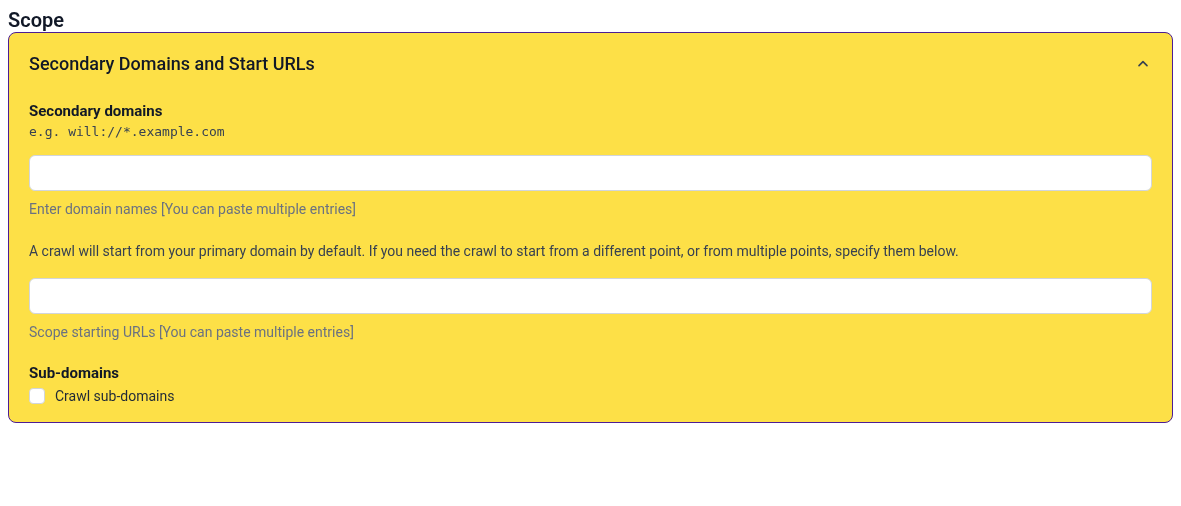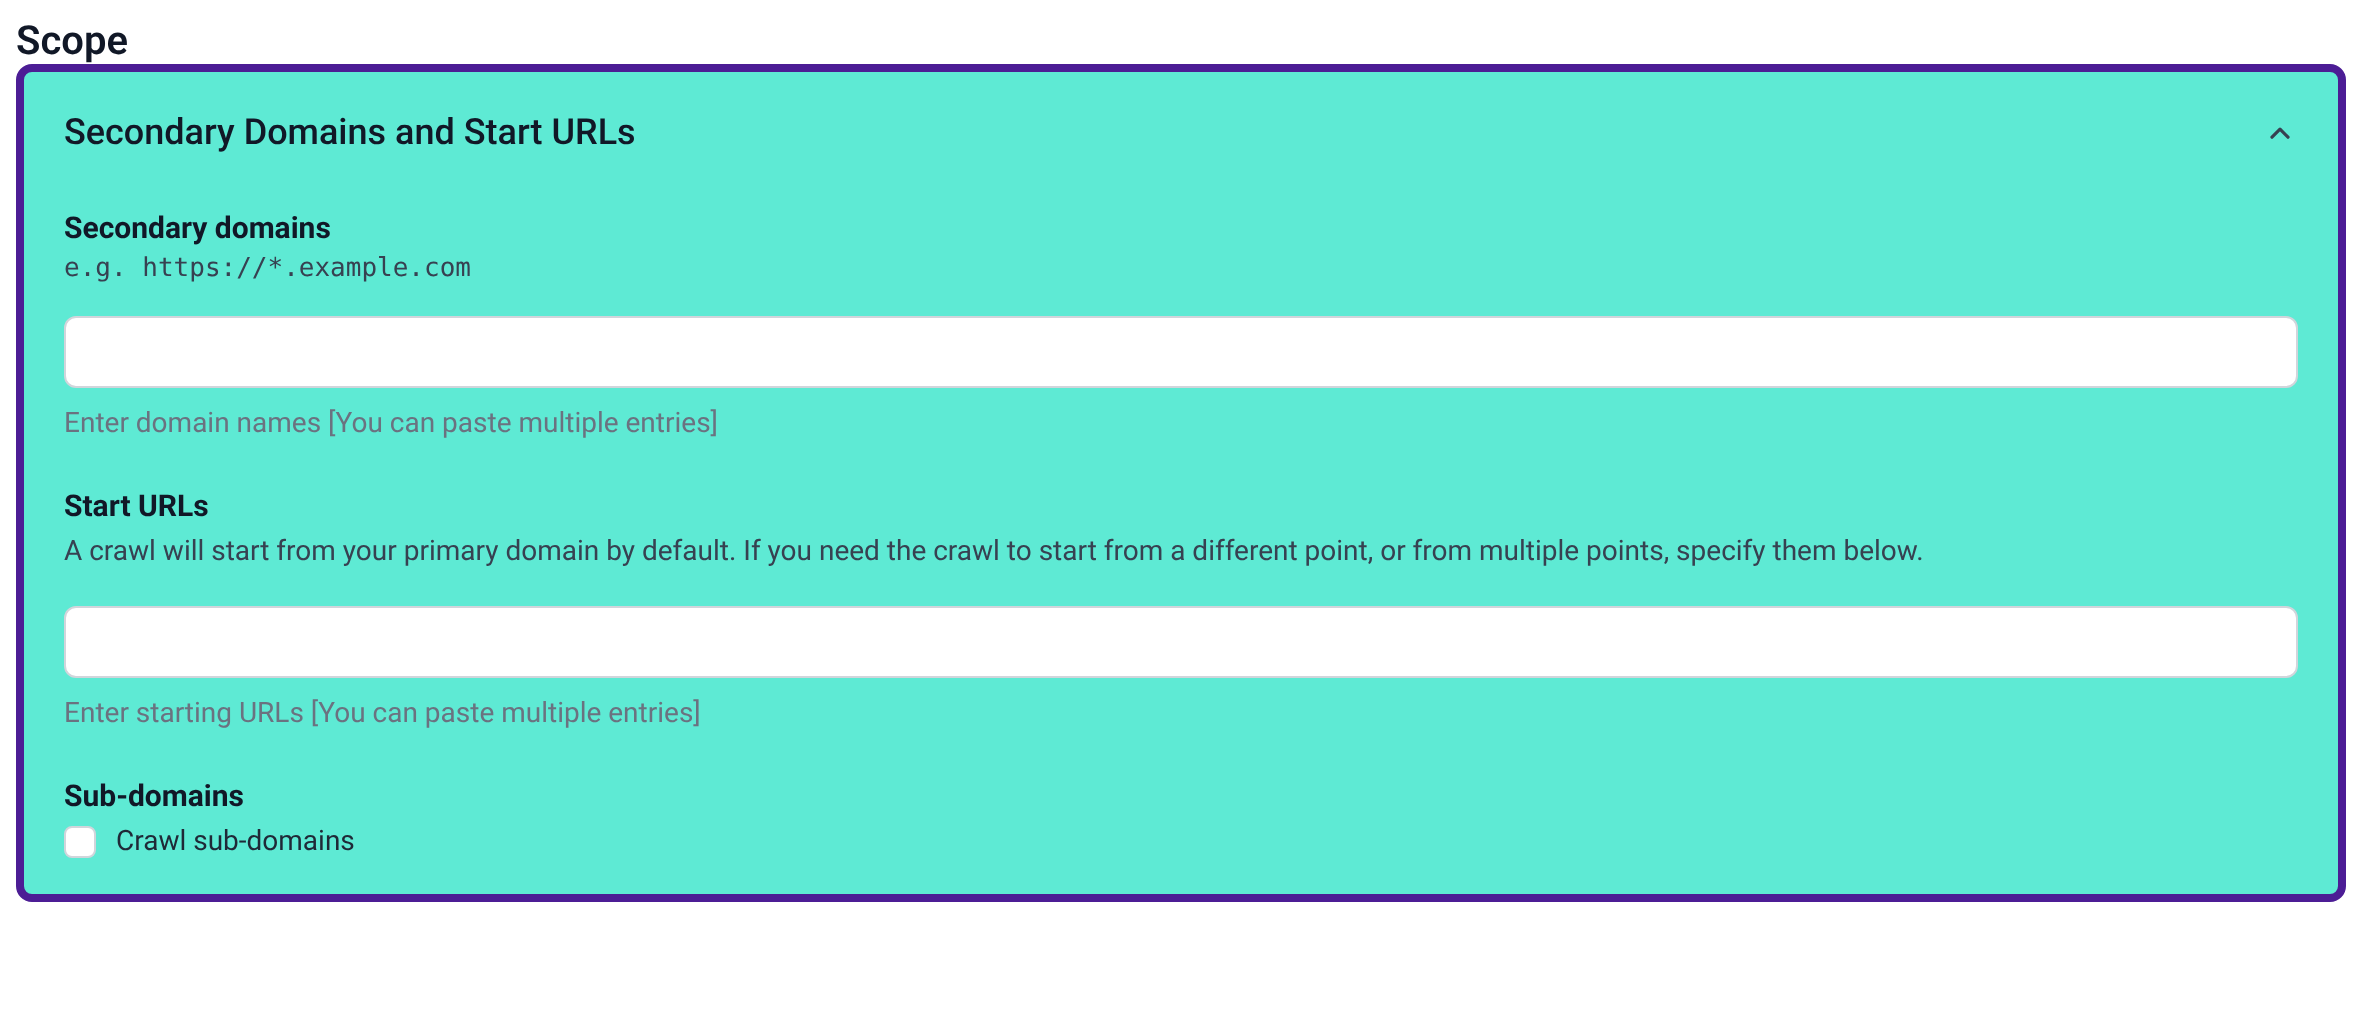--- a/index.html
+++ b/index.html
@@ -13,24 +13,24 @@
       color: #1f2937;
       padding: 8px;
       width: 1181px;
     }
     .page-title {
       font-size: 20px;
       font-weight: 600;
       color: #111827;
     }
     .card {
-      border: 4px solid #4c1d95;
+      border: 1px solid #4c1d95;
       border-radius: 8px;
       padding: 20px 20px 18px 20px;
-      background: #5eead4;
+      background: #fde047;
     }
     .card-header {
       display: flex;
       justify-content: space-between;
       align-items: center;
       margin-bottom: 28px;
       cursor: pointer;
     }
     .card-header h2 {
       font-size: 18px;
@@ -137,34 +137,33 @@
     <h2>Secondary Domains and Start URLs</h2>
     <span class="chevron">
       <svg viewBox="0 0 20 20" width="16" height="16" fill="none" stroke="currentColor" stroke-width="2" stroke-linecap="round" stroke-linejoin="round">
         <polyline points="5 12 10 7 15 12"></polyline>
       </svg>
     </span>
   </div>
 
   <div class="section">
     <div class="section-label">Secondary domains</div>
-    <div class="section-example">e.g. https://*.example.com</div>
+    <div class="section-example">e.g. will://*.example.com</div>
     <div class="input-wrap">
       <input type="text" class="text-input" value="" style="">
     </div>
     <div class="hint">Enter domain names [You can paste multiple entries]</div>
   </div>
 
   <div class="section">
-    <div class="section-label">Start URLs</div>
     <div class="section-desc">A crawl will start from your primary domain by default. If you need the crawl to start from a different point, or from multiple points, specify them below.</div>
     <div class="input-wrap">
       <input type="text" class="text-input" value="" style="">
     </div>
-    <div class="hint">Enter starting URLs [You can paste multiple entries]</div>
+    <div class="hint">Scope starting URLs [You can paste multiple entries]</div>
   </div>
 
   <div class="section">
     <div class="section-label">Sub-domains</div>
     <div class="checkbox-row">
       <input type="checkbox" class="checkbox" style="">
       <span class="checkbox-label">Crawl sub-domains</span>
     </div>
   </div>
 </div>

